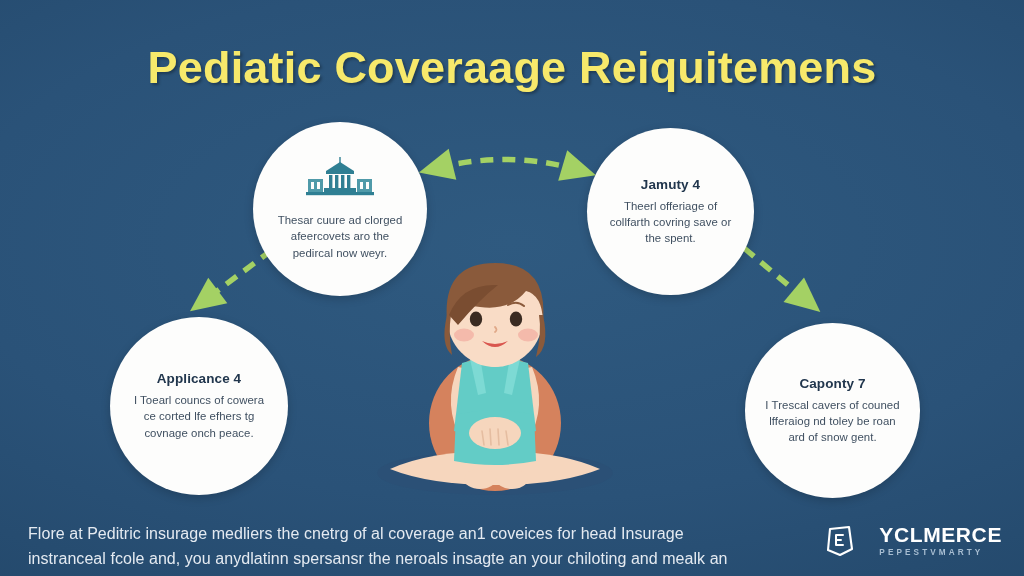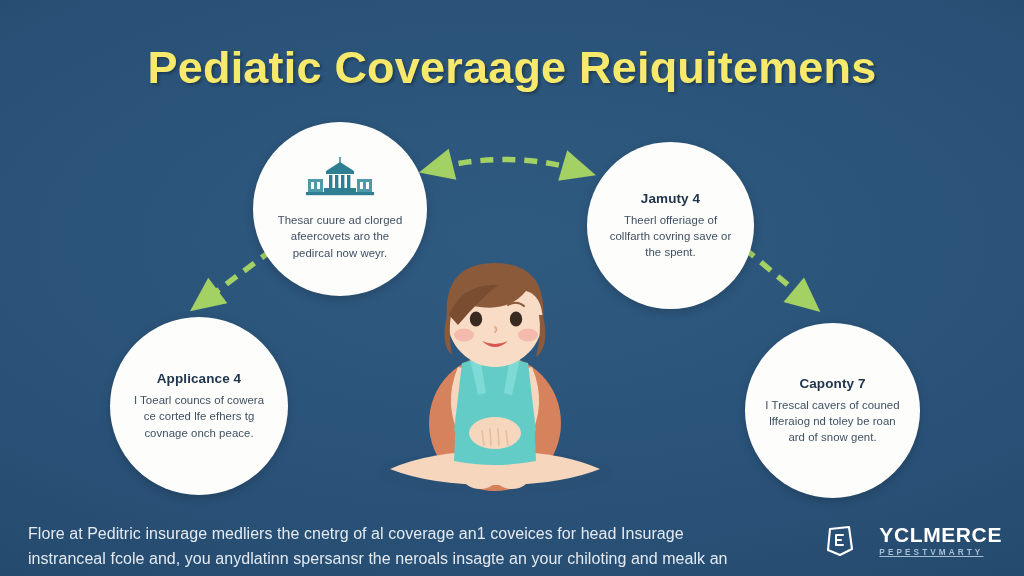--- a/index.html
+++ b/index.html
@@ -68,21 +68,21 @@
     line-height: 1.42;
     color: #3f4f60;
     letter-spacing: 0.05px;
   }
   .node-icon {
     margin-bottom: 9px;
     line-height: 0;
   }
 
   #node-top-left   { left: 253px; top: 122px; width: 174px; height: 174px; padding: 0 24px; }
-  #node-top-right  { left: 587px; top: 142px; width: 167px; height: 167px; padding: 0 18px; }
+  #node-top-right  { left: 587px; top: 128px; width: 167px; height: 167px; padding: 0 18px; }
   #node-bottom-left{ left: 110px; top: 317px; width: 178px; height: 178px; padding: 0 20px; }
   #node-bottom-right{ left: 745px; top: 323px; width: 175px; height: 175px; padding: 0 18px; }
 
   
   .arrow-layer {
     position: absolute;
     left: 0; top: 0;
     width: 1024px; height: 576px;
     pointer-events: none;
   }
@@ -115,21 +115,20 @@
     font-weight: bold;
     color: #ffffff;
     letter-spacing: 0.6px;
   }
   #logo-tagline {
     font-size: 8.2px;
     font-weight: bold;
     color: #a8bed2;
     letter-spacing: 3.1px;
     margin-top: 4px;
-    text-decoration: underline;
   }
 </style>
 </head>
 <body>
 
 <div id="stage">
 
   <div id="title">Pediatic Coveraage Reiquitemens</div>
 
   <svg class="arrow-layer" viewBox="0 0 1024 576" xmlns="http://www.w3.org/2000/svg">

